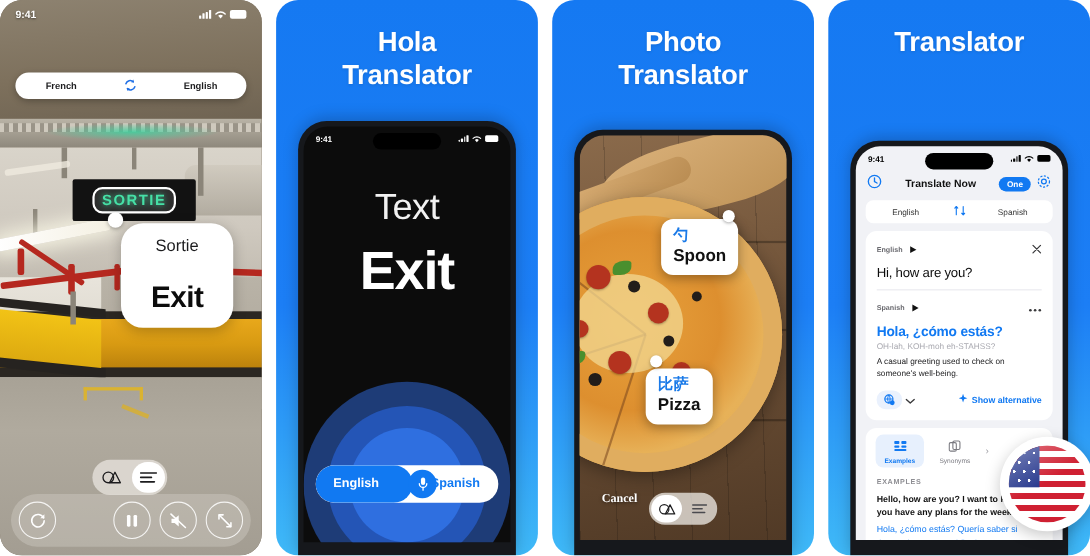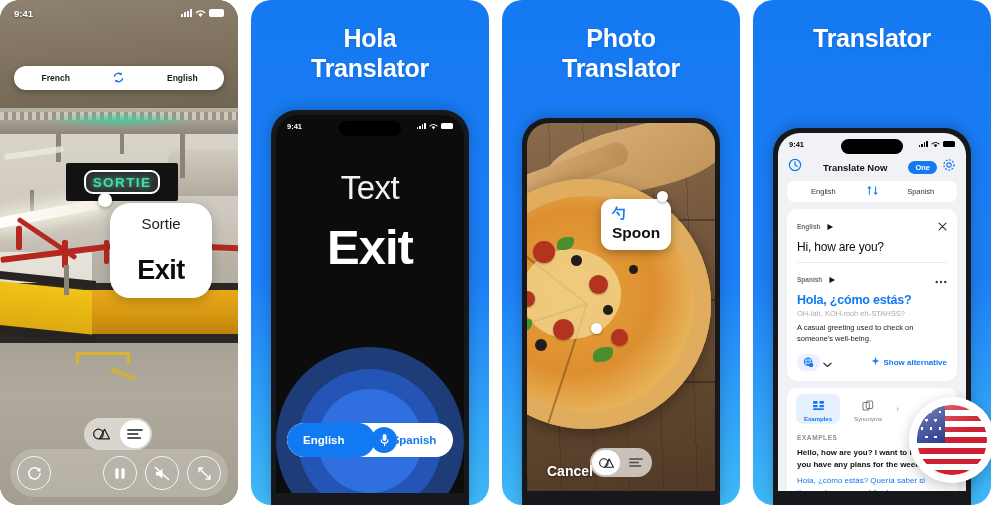--- a/index.html
+++ b/index.html
@@ -274,22 +274,22 @@
   .chz{ background:#f2d893; opacity:.75; }
   .photo-card{
     position:absolute; background:#fff; border-radius:11px; z-index:9;
     padding:6px 11px 8px 11px; box-shadow:0 3px 10px rgba(0,0,0,.3);
   }
   .photo-card .cn{ color:#1a7ae8; font-size:14px; font-weight:700; line-height:1.25;}
   .photo-card .en{ color:#111; font-size:15.5px; font-weight:700; line-height:1.25;}
   .pc-dot{ position:absolute; width:11px; height:11px; border-radius:50%; background:#fff; z-index:10;
            box-shadow:0 1px 3px rgba(0,0,0,.35); }
   .p3-cancel{
-    position:absolute; left:20px; bottom:12px; z-index:11;
-    color:#fff; font-size:14px; font-weight:600; text-shadow:0 1px 3px rgba(0,0,0,.5);
+    position:absolute; left:20px; bottom:32px; z-index:11;
+    color:#fff; font-size:11px; font-weight:600; text-shadow:0 1px 3px rgba(0,0,0,.5);font-family:Liberation Serif, serif;
   }
   .p3-modes{
     position:absolute; left:50%; transform:translateX(-50%); bottom:14px; z-index:11;
     width:62px; height:29px; border-radius:15px; background:rgba(240,238,232,.75);
     display:flex; align-items:center; justify-content:space-between; padding:2px;
   }
   .p3-modes .mode-btn{ width:28px; height:25px; border-radius:13px;}
 
   
   .p4-screen{ background:#f1f2f6; height:358px; position:relative; overflow:hidden;}
@@ -561,20 +561,24 @@
           <span class="topping basil" style="left:56px;top:140px;width:15px;height:12px;"></span>
         </div>
 
         <span class="pc-dot" style="left:130px;top:68px;"></span>
         <div class="photo-card" style="left:74px;top:76px;">
           <div class="cn">勺</div>
           <div class="en">Spoon</div>
         </div>
 
         <span class="pc-dot" style="left:64px;top:200px;"></span>
+        <div class="photo-card" style="left:60px;top:212px;">
+          <div class="cn">比萨</div>
+          <div class="en">Pizza</div>
+        </div>
 
         <div class="p3-cancel">Cancel</div>
         <div class="p3-modes">
           <span class="mode-btn active">
             <svg width="17" height="12" viewBox="0 0 22 16">
               <circle cx="7.5" cy="8" r="5.6" stroke="#1c1c1e" stroke-width="1.5" fill="none"></circle>
               <path d="M14.5 2.6 L20.2 13.6 H8.8 Z" stroke="#1c1c1e" stroke-width="1.5" fill="none" stroke-linejoin="round"></path>
             </svg>
           </span>
           <span class="mode-btn">

